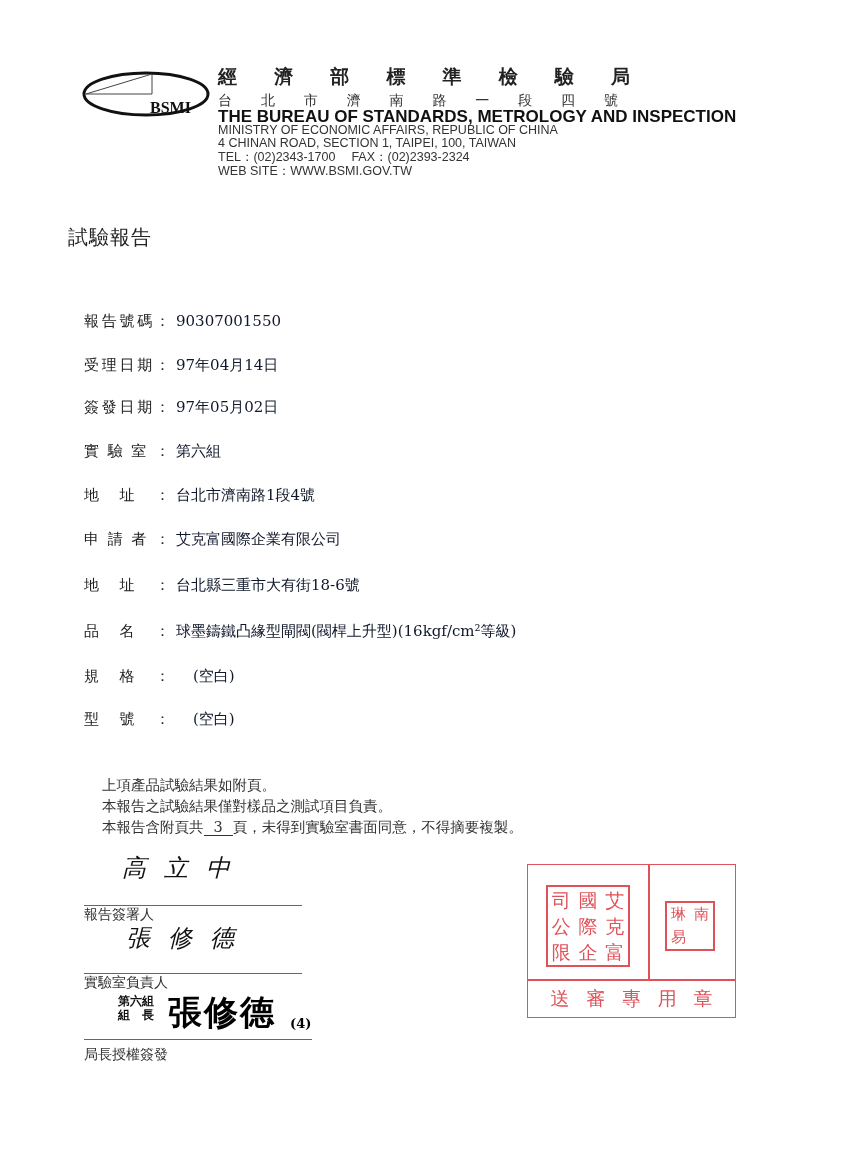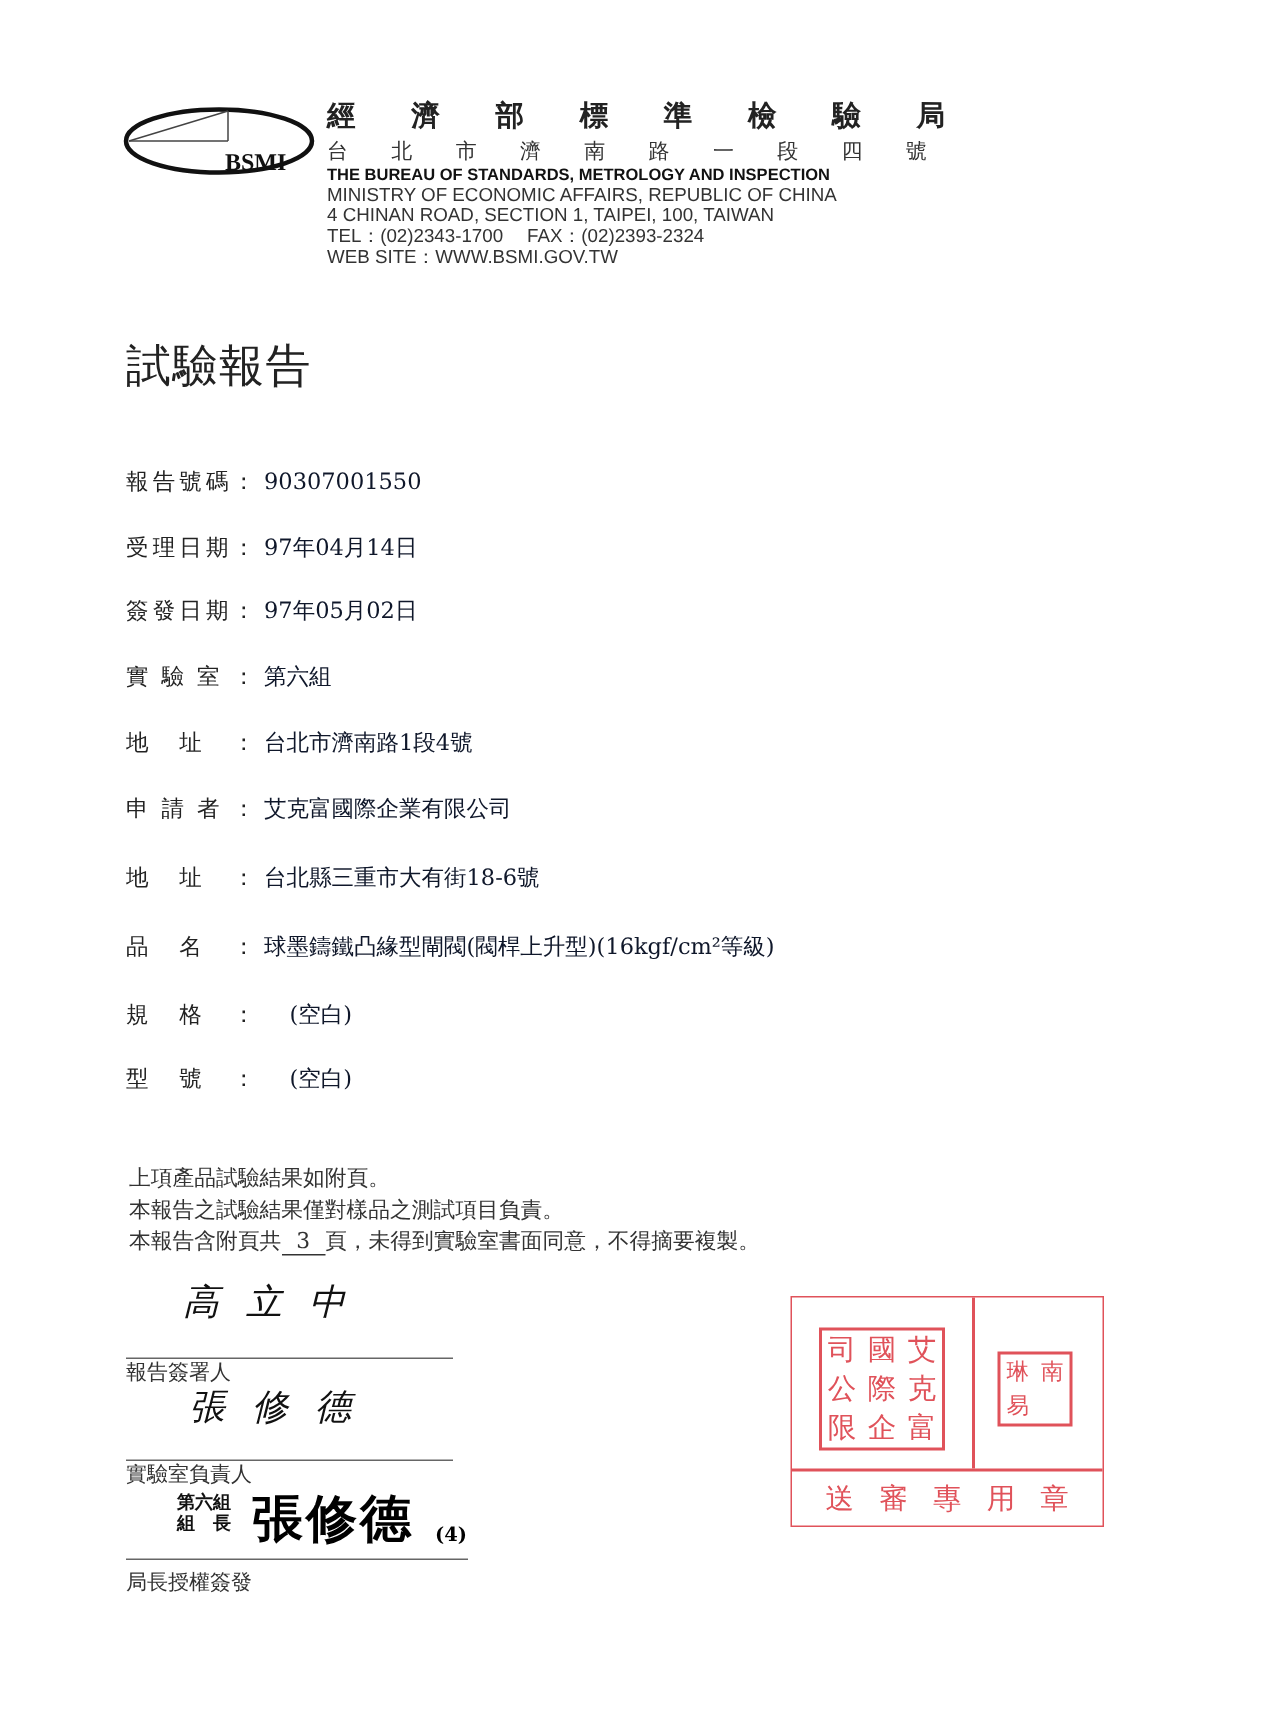--- a/index.html
+++ b/index.html
@@ -6,25 +6,25 @@
     body {
       width: 843px; height: 1157px; background: #ffffff; position: relative; overflow: hidden;
       font-family: "DejaVu Serif", "Liberation Serif", serif; color: #222;
     }
     .abs { position: absolute; }
     
     .logo { left: 80px; top: 68px; width: 135px; height: 50px; }
     .hdr-cn1 { left: 218px; top: 64px; width: 412px; font-size: 19px; font-weight: bold; display: flex; justify-content: space-between; color: #222; }
     .hdr-cn2 { left: 218px; top: 92px; width: 400px; font-size: 14px; display: flex; justify-content: space-between; color: #333; }
     .hdr-en { left: 218px; font-family: "Liberation Sans", sans-serif; font-size: 12.5px; color: #333; line-height: 14px; white-space: nowrap; }
-    .hdr-en.bold { font-weight: bold; color: #111; font-size: 11px; }
-    .title { left: 84px; top: 224px; font-size: 30px; color: #222; letter-spacing: 1px; }
+    .hdr-en.bold { font-weight: bold; color: #111; font-size: 17px; }
+    .title { left: 68px; top: 224px; font-size: 20px; color: #222; letter-spacing: 1px; }
     .field-label { left: 84px; font-size: 15px; width: 86px; display: flex; justify-content: space-between; color: #222; }
     .field-val { font-size: 15px; color: #0f172a; white-space: nowrap; }
-    .note { left: 86px; font-size: 14.5px; color: #333; white-space: nowrap; text-align: right; }
+    .note { left: 102px; font-size: 14.5px; color: #333; white-space: nowrap; text-align: right; }
     .underline-num { display: inline-block; border-bottom: 1px solid #333; padding: 0 10px; }
     .sig-line { left: 84px; width: 218px; height: 1px; background: #666; }
     .sig-label { left: 84px; font-size: 14px; color: #333; }
     .handwriting { font-family: "DejaVu Serif", serif; font-size: 24px; color: #111; letter-spacing: 18px; font-style: italic; }
     .seal-text-small { font-size: 12px; font-weight: bold; color: #111; line-height: 14px; }
     .stamp-box { left: 527px; top: 864px; width: 207px; height: 152px; border: 1.5px solid #e0525a; }
     .stamp-vdiv { position: absolute; left: 120px; top: 0; width: 1.5px; height: 114px; background: #e0525a; }
     .stamp-hdiv { position: absolute; left: 0; top: 114px; width: 100%; height: 1.5px; background: #e0525a; }
     .stamp-caption { position: absolute; left: 0; top: 116px; width: 100%; height: 36px; display: flex; justify-content: space-around; align-items: center; color: #e0525a; font-size: 19px; padding: 0 14px; box-sizing: border-box; }
     .seal-big { position: absolute; left: 18px; top: 20px; width: 80px; height: 78px; border: 2px solid #e0525a; display: grid; grid-template-columns: repeat(3,1fr); grid-template-rows: repeat(3,1fr); color: #e0525a; font-size: 19px; text-align: center; line-height: 26px; }

